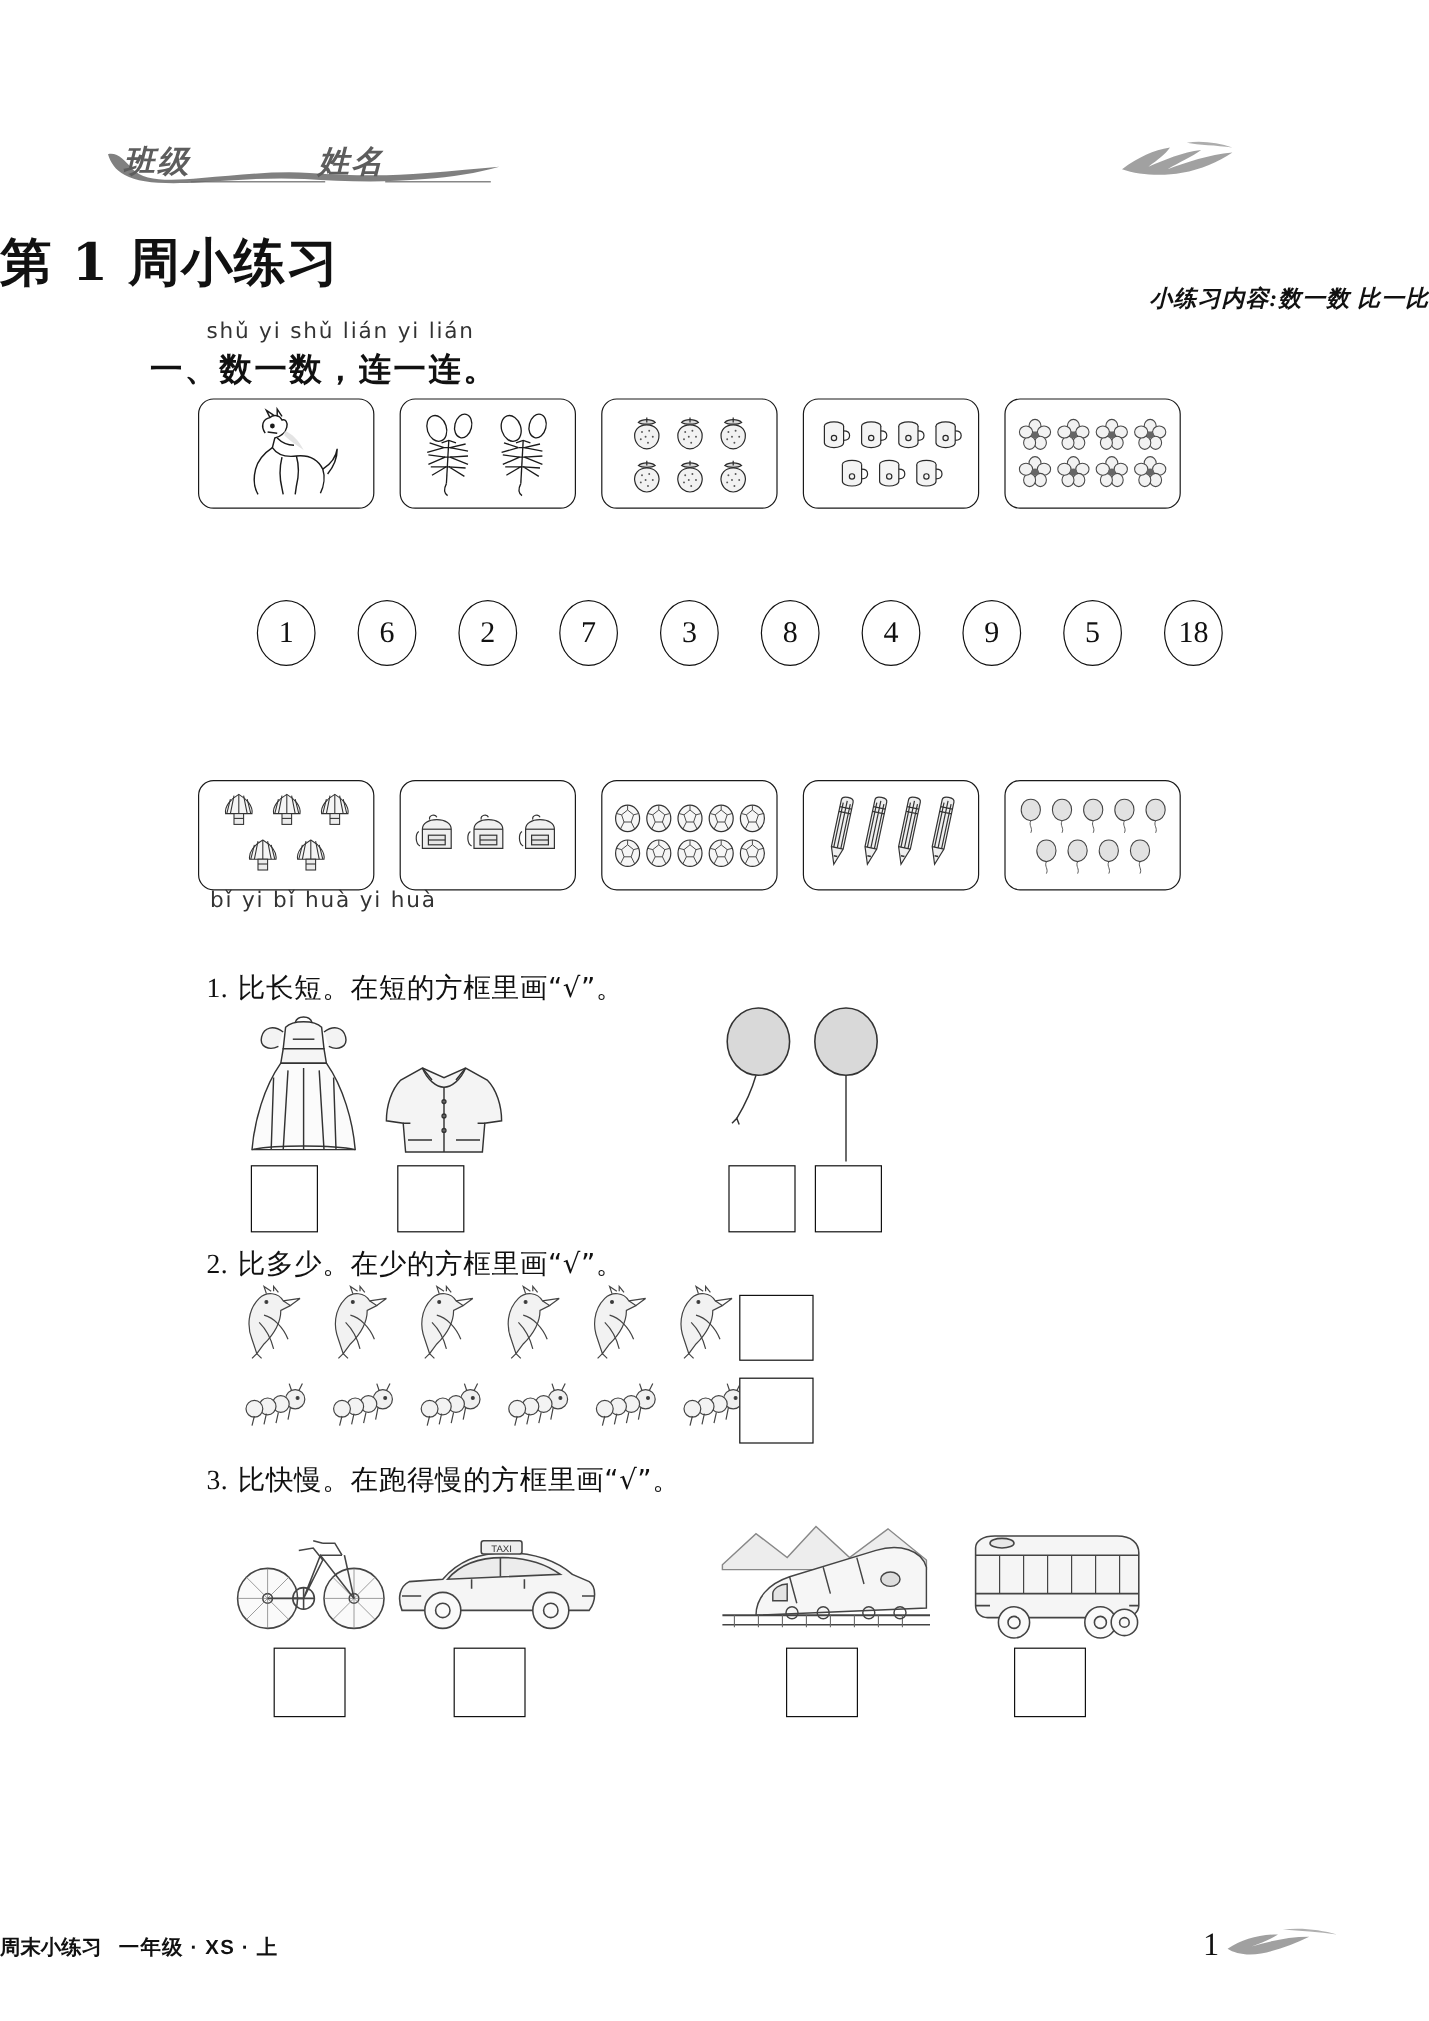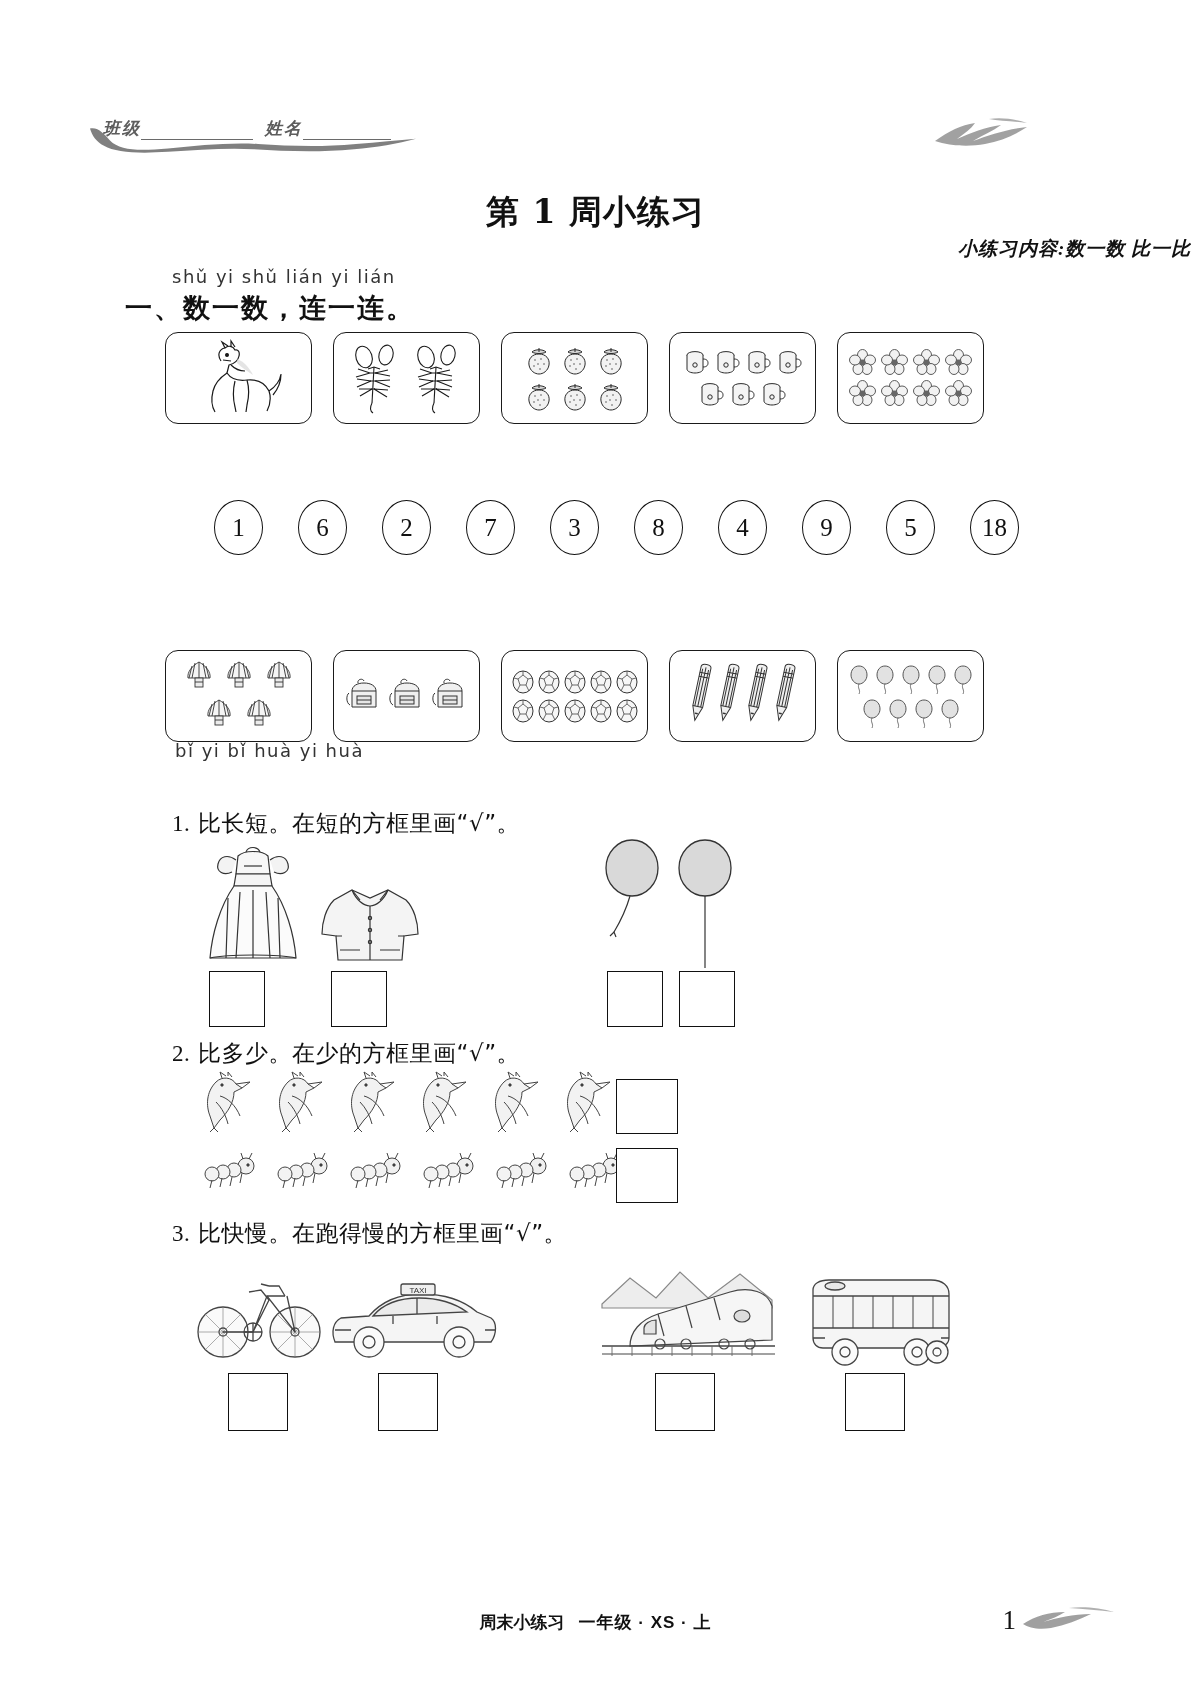--- a/index.html
+++ b/index.html
@@ -13,33 +13,33 @@
   }
   .page{position:absolute;inset:0;}
 
   
   .header{position:absolute;left:0;top:95px;width:100%;height:70px;}
   .brush{
     position:absolute;left:88px;top:30px;width:330px;height:26px;
   }
   .hdr-field{position:absolute;font-family:"Liberation Serif",serif;}
   .hdr-label{
-    font-size:17px;color:#5d5d5d;font-style:italic;font-weight:700;
+    font-size:26px;color:#5d5d5d;font-style:italic;font-weight:700;
     letter-spacing:2px;
   }
   .hdr-line{
     display:inline-block;border-bottom:1.6px solid #6a6a6a;
     vertical-align:bottom;
   }
   .corner-brush{position:absolute;right:150px;top:20px;width:110px;height:34px;}
 
   
   .title{
     position:absolute;top:190px;left:0;width:100%;
-    text-align:center;font-size:33px;font-weight:700;
+    font-size:43px;font-weight:700;
     font-family:"DejaVu Serif",serif;letter-spacing:1px;
   }
   .subtitle{
     position:absolute;top:236px;left:0;width:100%;
     text-align:right;font-size:19px;
     font-family:"Liberation Serif",serif;font-style:italic;font-weight:600;
     letter-spacing:1px;
   }
 
   
@@ -83,21 +83,21 @@
   .ansbox{
     position:absolute;width:56px;height:56px;border:1.6px solid #111;
     box-sizing:border-box;background:#fff;
   }
 
   .pic{position:absolute;}
 
   
   .footer{
     position:absolute;left:0;bottom:50px;width:100%;
-    display:flex;align-items:flex-end;justify-content:center;gap:14px;
+    display:flex;align-items:flex-end;justify-content:flex-start;gap:14px;
   }
   .foot-t{font-family:"DejaVu Sans",sans-serif;font-size:17px;font-weight:700;}
   .foot-t2{font-family:Liberation Sans, sans-serif;font-size:17px;font-weight:700;letter-spacing:1px;}
   .pageno{
     position:absolute;right:175px;bottom:48px;
     font-family:"Liberation Serif",serif;font-size:27px;
   }
   .foot-brush{position:absolute;right:75px;bottom:52px;width:95px;height:26px;}
   svg{display:block;overflow:visible;}
 </style>

